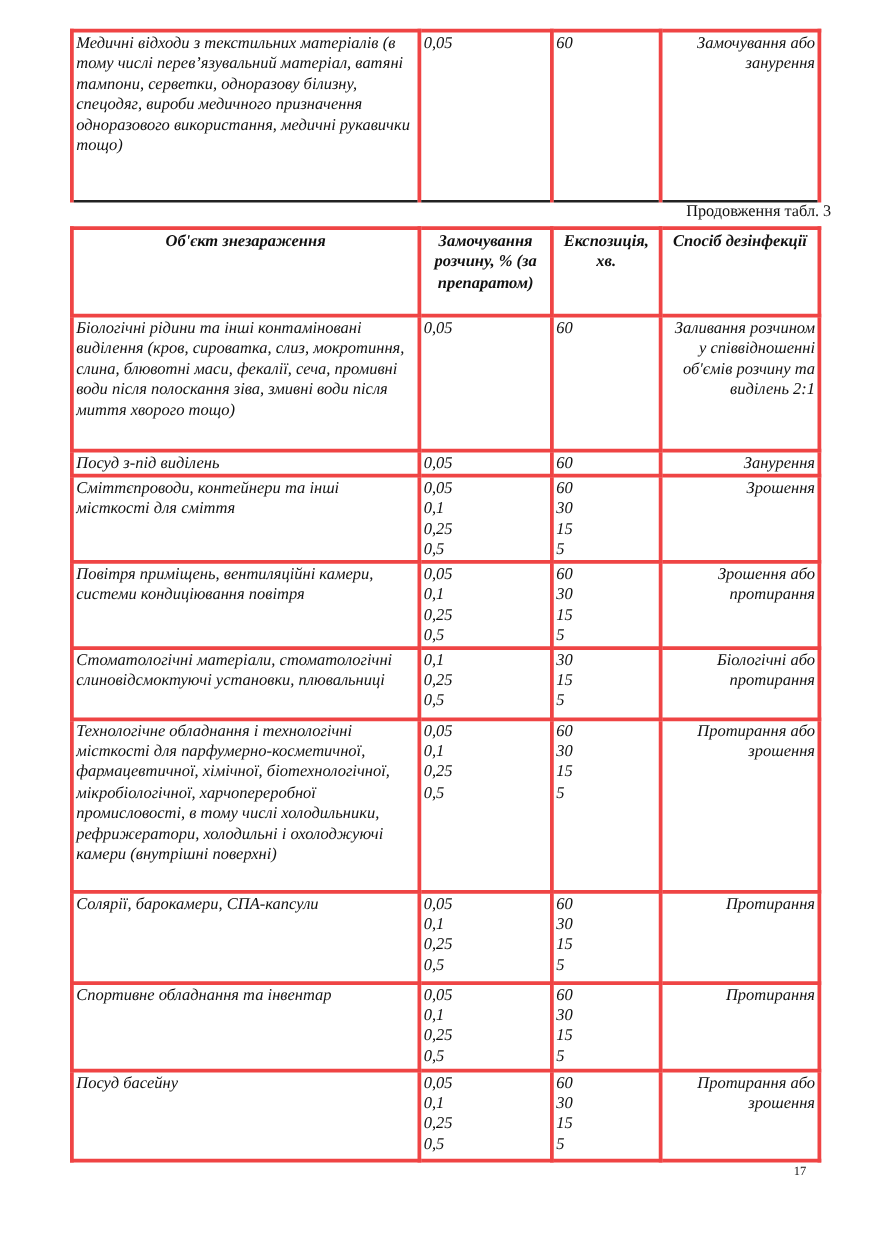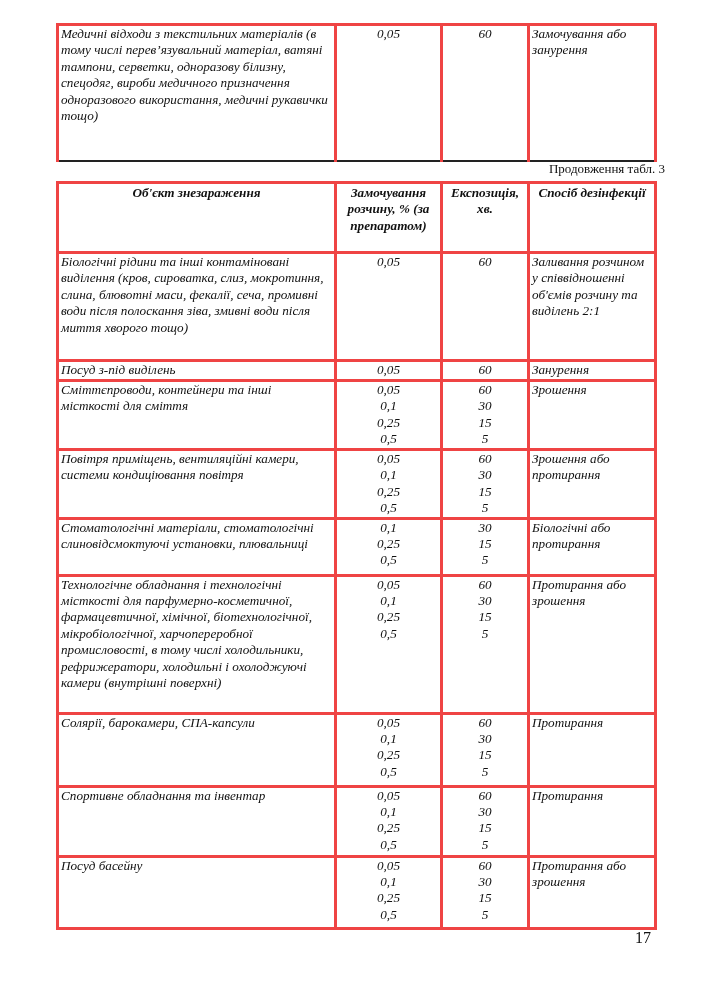--- a/index.html
+++ b/index.html
@@ -4,25 +4,25 @@
 <style>
   html, body { margin:0; padding:0; background:#fff; }
   body { width:707px; height:1000px; position:relative; overflow:hidden;
          font-family:"Liberation Serif", "DejaVu Serif", serif; color:#111; font-size:13.2px; line-height:16.4px; }
   table { position:absolute; border-collapse:collapse; table-layout:fixed; }
   td, th { border:3px solid #ef4444; vertical-align:top; padding:0 2px;font-style:italic; }
   #t1 { left:56px; top:23px; width:598px; }
   #t2 { left:56px; top:181px; width:598px;padding-left:44px; }
   th { font-weight:bold; text-align:center; padding-top:1px; }
   .c1 { text-align:left; }
-  .c2, .c3 { text-align:center; }
-  .c4 { text-align:left; }
+  .c2, .c3 { }
+  .c4 { text-align:right; }
   .lines div { height:16.4px; }
   #cont { position:absolute; right:42px; top:161px; font-size:13px; }
-  #pageno { position:absolute; left:635px; top:930px; font-size:16px; }
+  #pageno { position:absolute; left:635px; top:930px; font-size:10px; }
   #t1 td { border-bottom:2px solid #222; }
 </style>
 </head>
 <body>
 
 <table id="t1">
   <colgroup>
       <col style="width:278px">
       <col style="width:106px">
       <col style="width:87px">

